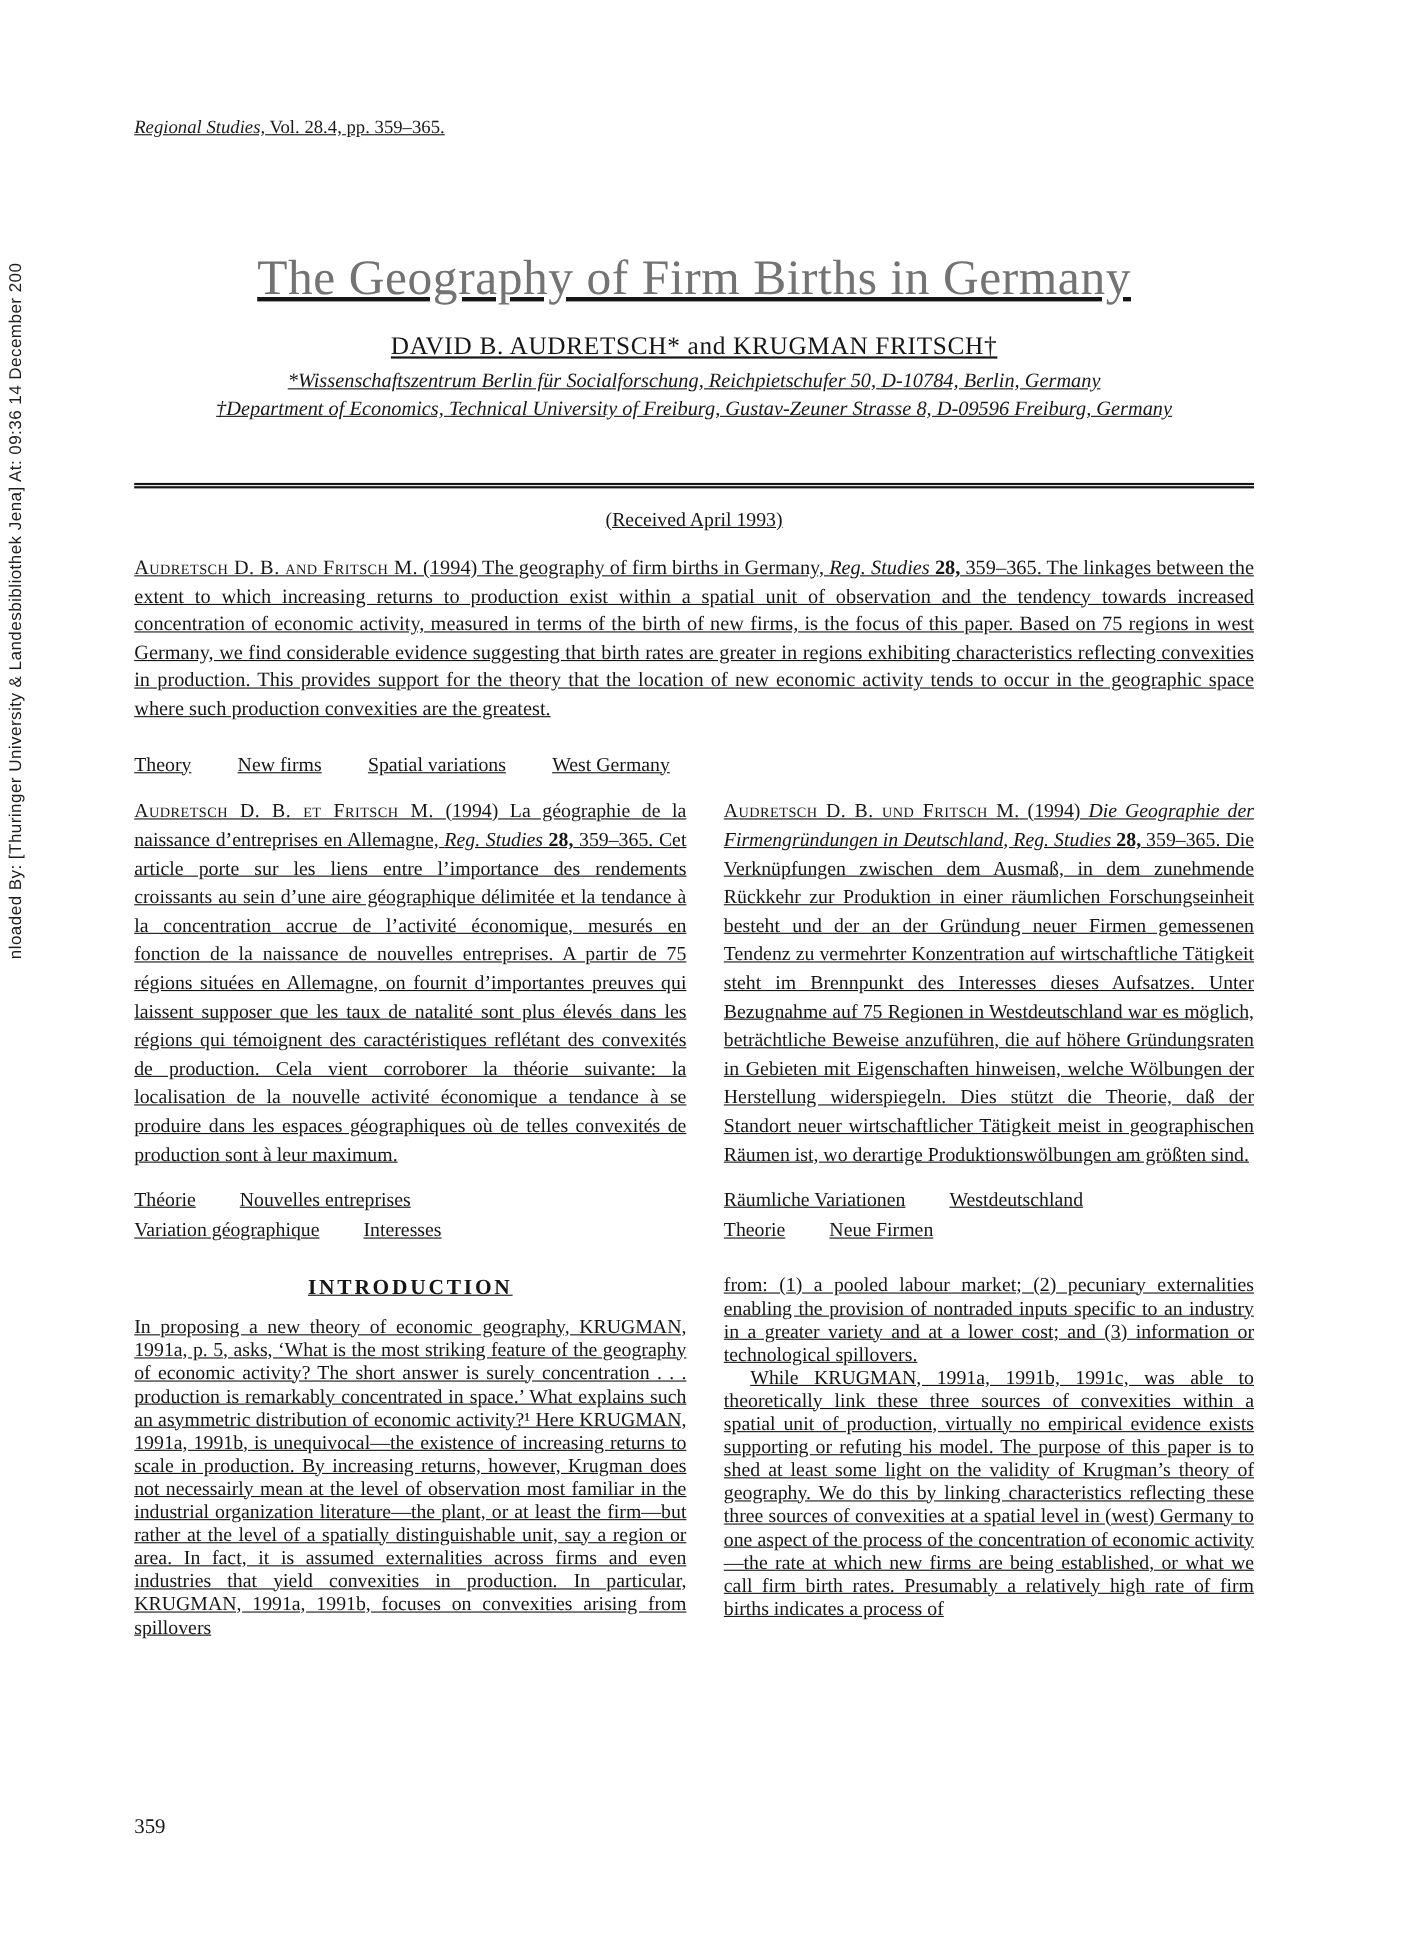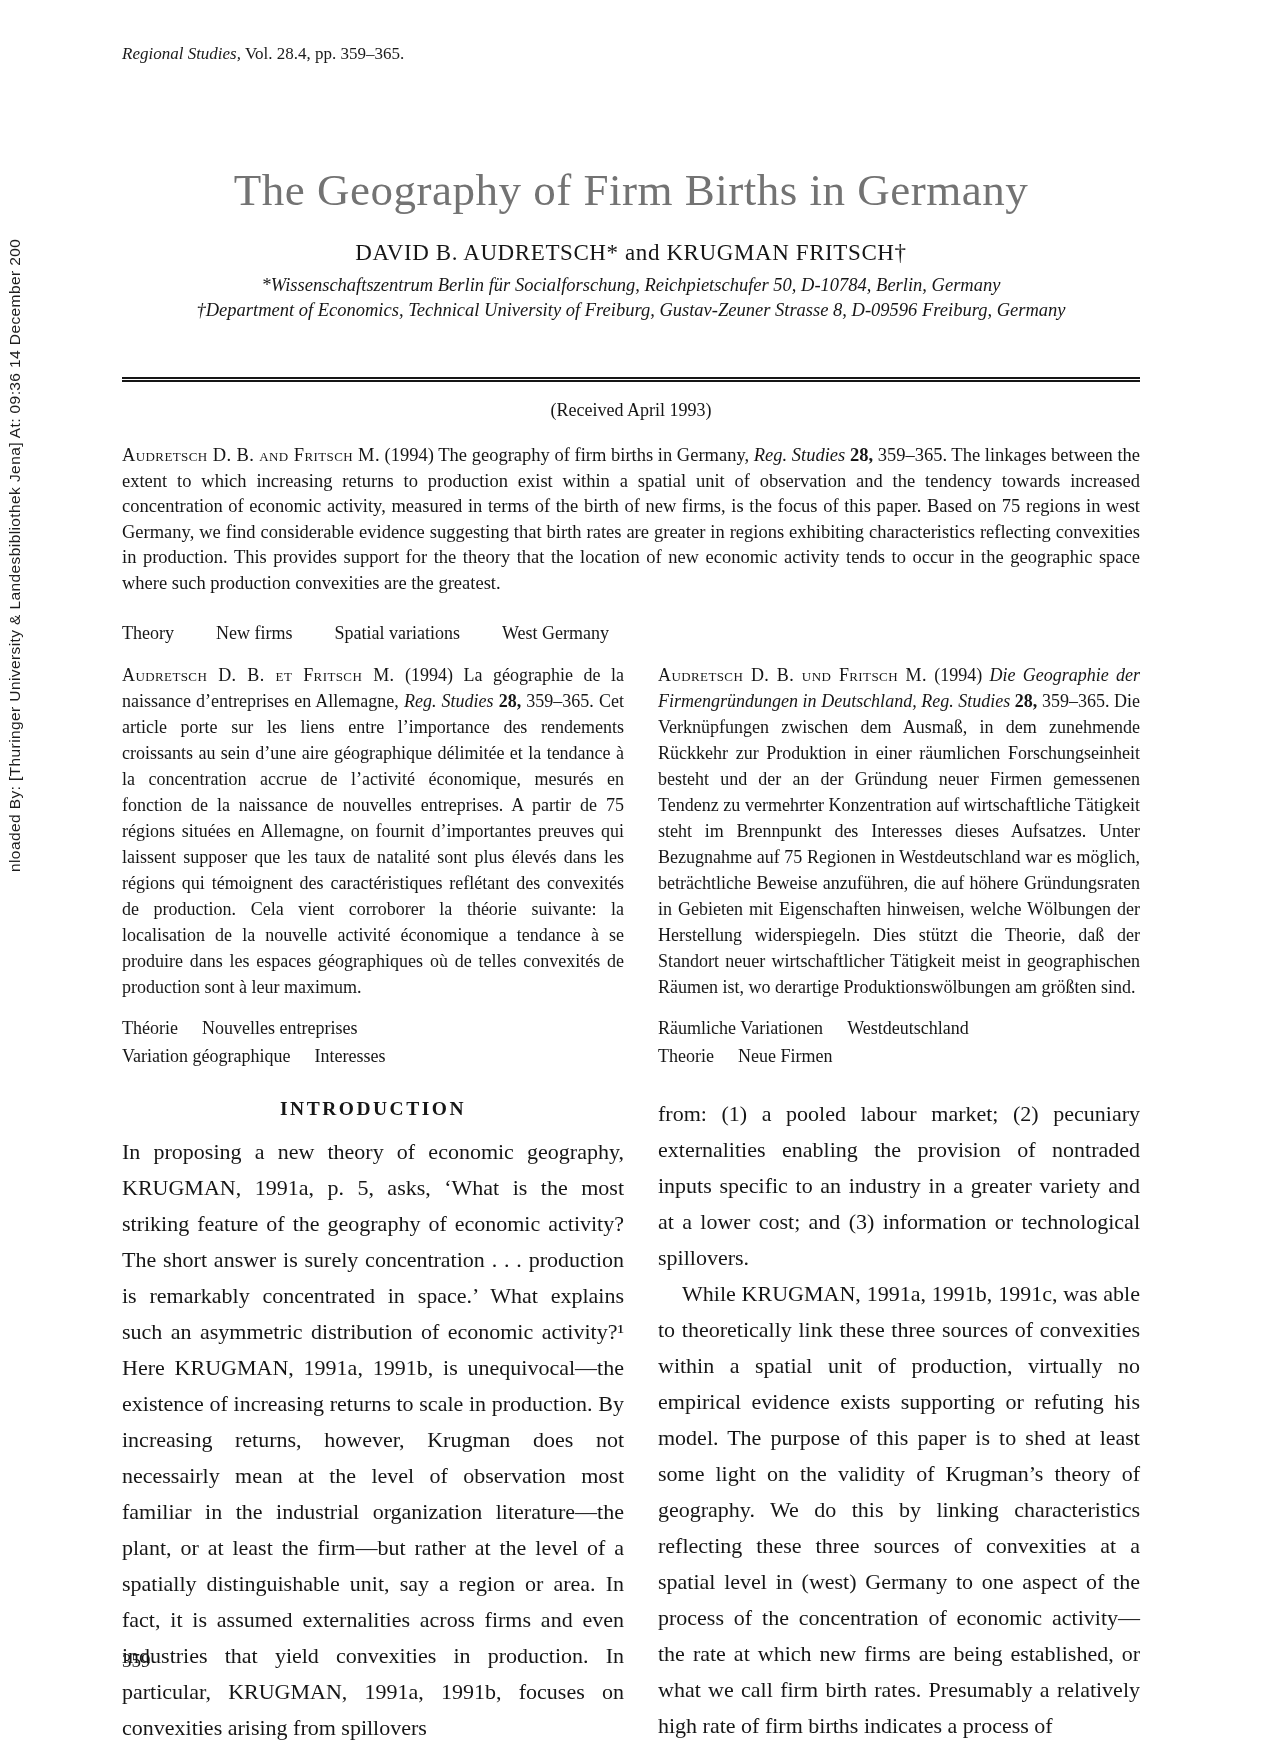--- a/index.html
+++ b/index.html
@@ -19,21 +19,22 @@
     white-space:nowrap;
     font-family:"Liberation Sans", sans-serif;
     font-size:15.5px;
     letter-spacing:0.4px;
     color:#1d1d1d;
   }
   .content {
     position:absolute;
     left:122px; top:0;
     width:1018px;
-    padding-top:44px;
+    padding-top:106px;
+    text-decoration:underline;
   }
   .journal-line { font-size:17px; color:#1a1a1a; }
   .journal-line .it { font-style:italic; }
   .paper-title {
     margin-top:100px;
     text-align:center;
     font-size:45px;
     font-weight:normal;
     letter-spacing:0.5px;
     line-height:52px;
@@ -85,37 +86,37 @@
     display:grid;
     grid-template-columns:502px 482px;
     column-gap:34px;
   }
   .abstract-col {
     font-size:18px;
     line-height:26px;
     text-align:justify;
   }
   .kw-block { margin-top:14px; font-size:18px; }
-  .kw-line { display:flex; gap:24px; line-height:28px; }
+  .kw-line { display:flex; gap:40px; line-height:28px; }
   .intro-grid {
     margin-top:26px;
     display:grid;
     grid-template-columns:502px 482px;
     column-gap:34px;
   }
   .intro-heading {
     text-align:center;
     font-weight:bold;
     font-size:19.5px;
     letter-spacing:2.5px;
     line-height:26px;
   }
   .body-para {
-    font-size:22px;
-    line-height:36px;
+    font-size:18px;
+    line-height:21px;
     text-align:justify;
   }
   .intro-left .body-para { margin-top:12px; }
   .indented { text-indent:24px; }
   .page-number {
     position:absolute;
     top:1650px; left:122px;
     width:1018px;
     text-align:left;
     font-size:19px;

